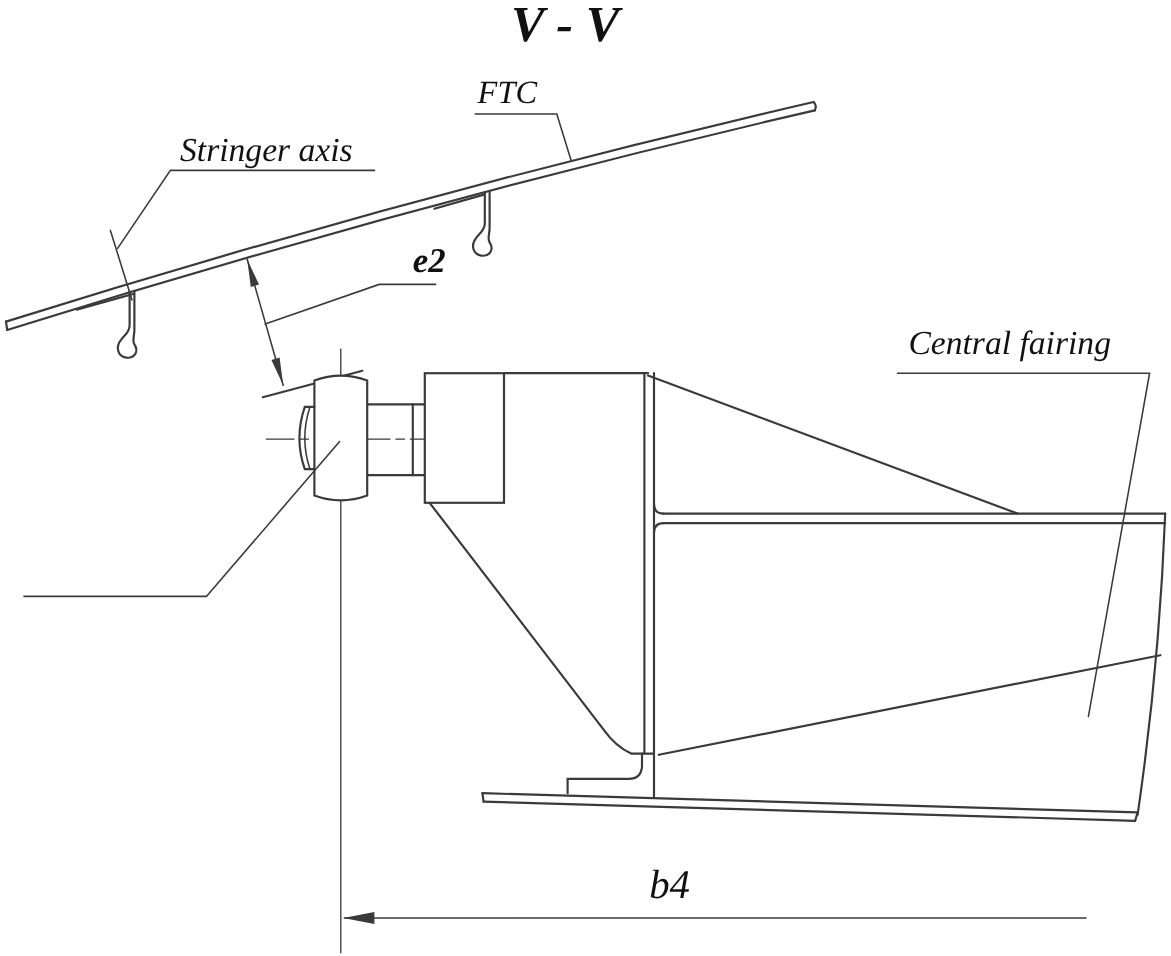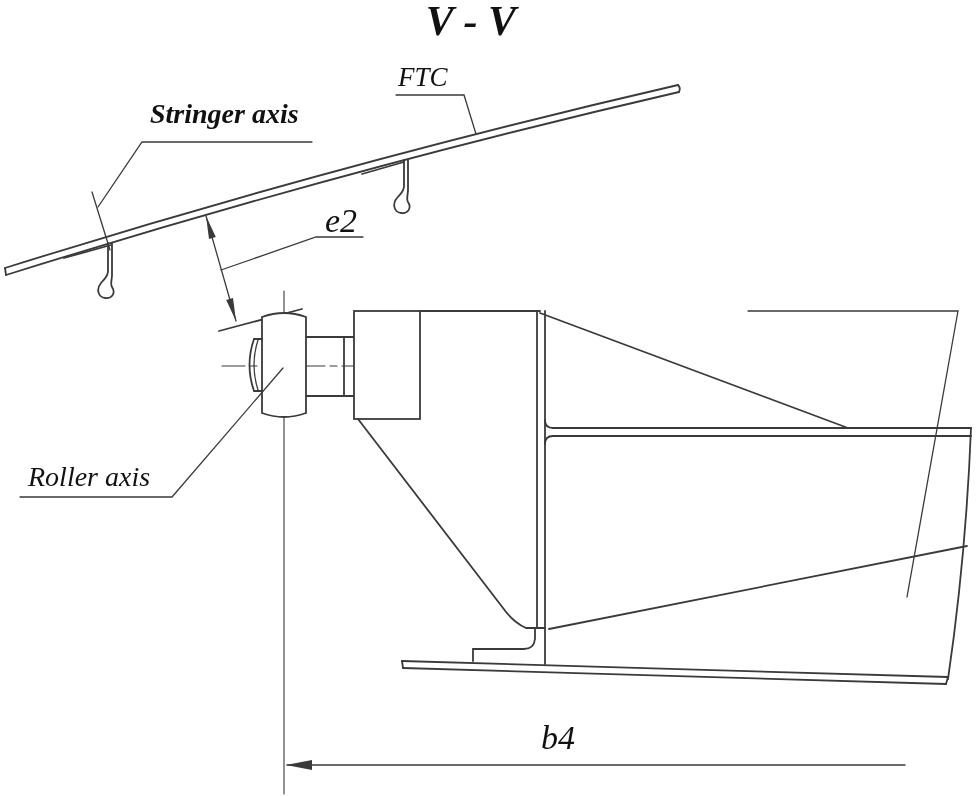--- a/index.html
+++ b/index.html
@@ -135,22 +135,22 @@
         <polygon fill="currentColor" stroke="none" points="286,765 312,760 312,770"></polygon>
       </g>
 
     </g>
   </svg>
 
   <div class="lbl title" style="left:376px; top:0px; width:190px; font-size:42px;">V - V</div>
 
   <div class="lbl" style="left:398px; top:64px; font-size:27px;text-align:center;">FTC</div>
 
-  <div class="lbl" style="left:150px; top:100px; font-size:28px;font-weight:bold;">Stringer axis</div>
+  <div class="lbl" style="left:150px; top:112px; font-size:28px;">Stringer axis</div>
 
-  <div class="lbl" style="left:325px; top:204px; font-size:34px;">e2</div>
+  <div class="lbl" style="left:344px; top:204px; font-size:29px;font-weight:bold;">e2</div>
 
+  <div class="lbl" style="left:757px; top:273px; font-size:28px;">Central fairing</div>
 
-  <div class="lbl" style="left:28px; top:463px; font-size:28px;">Roller axis</div>
 
   <div class="lbl" style="left:541px; top:721px; font-size:34px;">b4</div>
 
 </div>
 
 </body></html>

